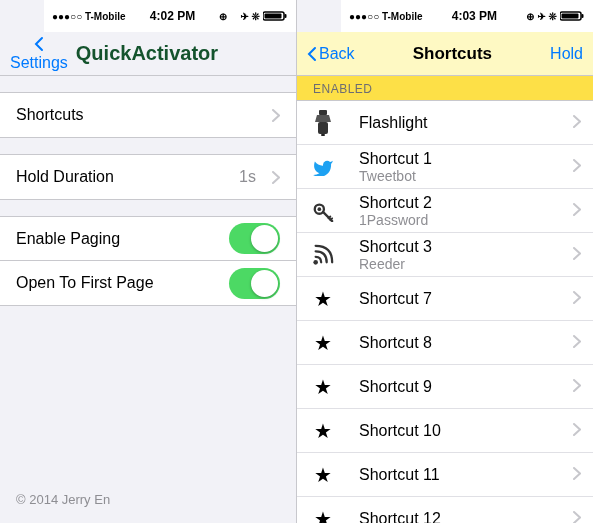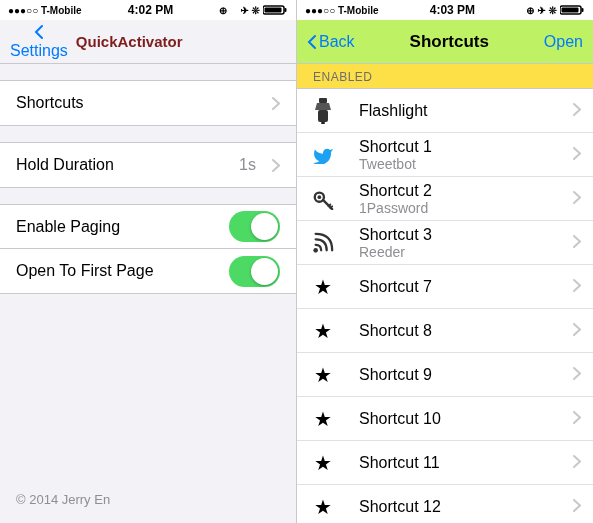--- a/index.html
+++ b/index.html
@@ -20,23 +20,24 @@
       display: flex;
       flex-direction: column;
     }
 
     .status-bar {
       height: 20px;
       background: #fff;
       display: flex;
       align-items: center;
       justify-content: space-between;
-      padding: 4px 8px;
+      padding: 16px 8px;
       font-size: 11px;
       font-weight: 600;
+      margin-left: 44px;
     }
     .status-bar .signal { font-size: 10px; }
     .status-bar .time { font-weight: 700; font-size: 12px; }
     .status-bar .icons { font-size: 10px; display: flex; gap: 3px; align-items: center; }
 
     .nav-bar {
       height: 44px;
       background: #f2f2f7;
       border-bottom: 1px solid #c8c8cd;
       display: flex;
@@ -46,23 +47,23 @@
     .nav-back {
       color: #007aff;
       font-size: 16px;
       display: flex;
       align-items: center;
       gap: 2px;
       flex-direction: column;
     }
     .nav-back svg { width: 10px; height: 16px; fill: none; stroke: #007aff; stroke-width: 2; }
     .nav-title-left {
-      font-size: 15px;
+      font-size: 20px;
       font-weight: 600;
-      color: #7f1d1d;
+      color: #14532d;
       margin-left: 8px;
     }
 
     .settings-group {
       margin-top: 16px;
       background: #fff;
       border-top: 1px solid #c8c8cd;
       border-bottom: 1px solid #c8c8cd;
     }
     .settings-row {
@@ -115,21 +116,21 @@
       width: 297px;
       height: 523px;
       background: #f2f2f7;
       display: flex;
       flex-direction: column;
       border-left: 1px solid #c8c8cd;
     }
 
     .nav-bar-right {
       height: 44px;
-      background: #bef264;
+      background: #fef9c3;
       border-bottom: 1px solid #c8c8cd;
       display: flex;
       align-items: center;
       justify-content: space-between;
       padding: 0 10px;
       flex-shrink: 0;
     }
     .nav-back-right { color: #007aff; font-size: 16px; display: flex; align-items: center; gap: 2px; }
     .nav-center { font-size: 17px; font-weight: 600; color: #000; }
     .nav-edit { color: #007aff; font-size: 16px; }
@@ -275,21 +276,21 @@
   </div>
 
   <div class="nav-bar-right">
     <div class="nav-back-right">
       <svg width="10" height="16" viewBox="0 0 10 16">
           <polyline points="8,2 2,8 8,14" stroke="#007aff" stroke-width="2" fill="none" stroke-linecap="round"></polyline>
         </svg>
       <span>Back</span>
     </div>
     <span class="nav-center">Shortcuts</span>
-    <span class="nav-edit">Open</span>
+    <span class="nav-edit">Hold</span>
   </div>
 
   <div class="list-container">
     <div class="section-header">ENABLED</div>
 
     <div class="list-group">
 
       <div class="list-row">
         <div class="list-icon">
           <svg width="18" height="26" viewBox="0 0 18 26">

